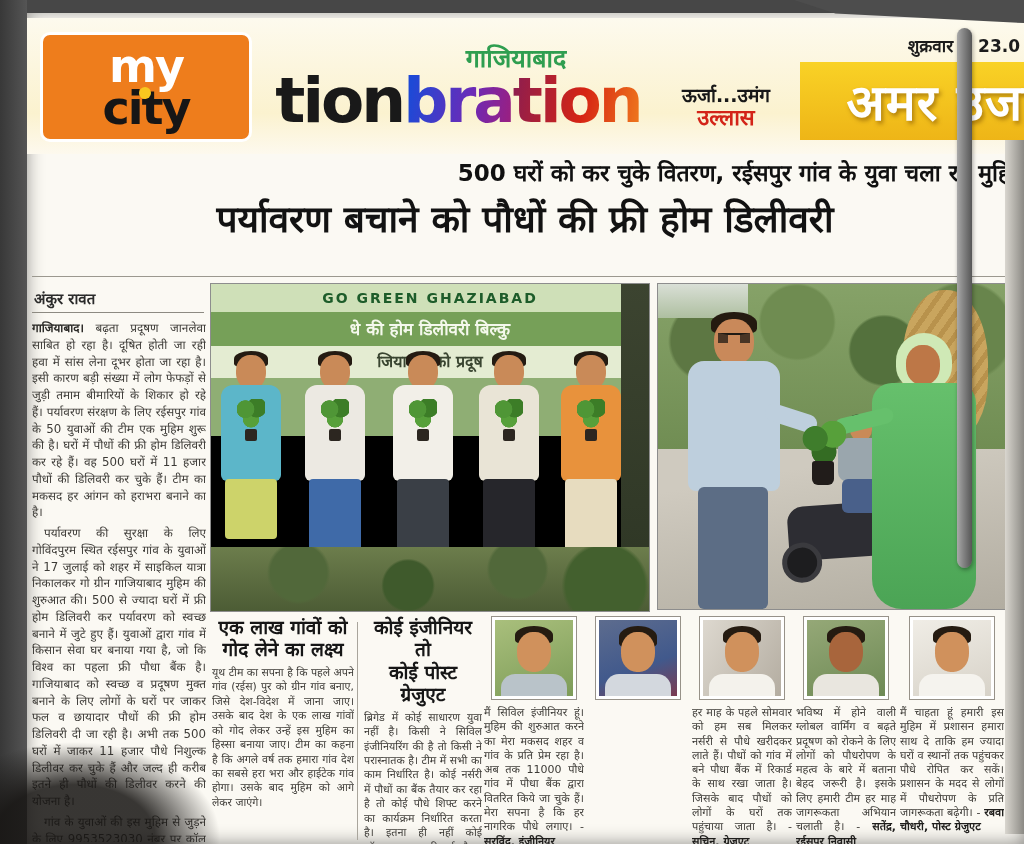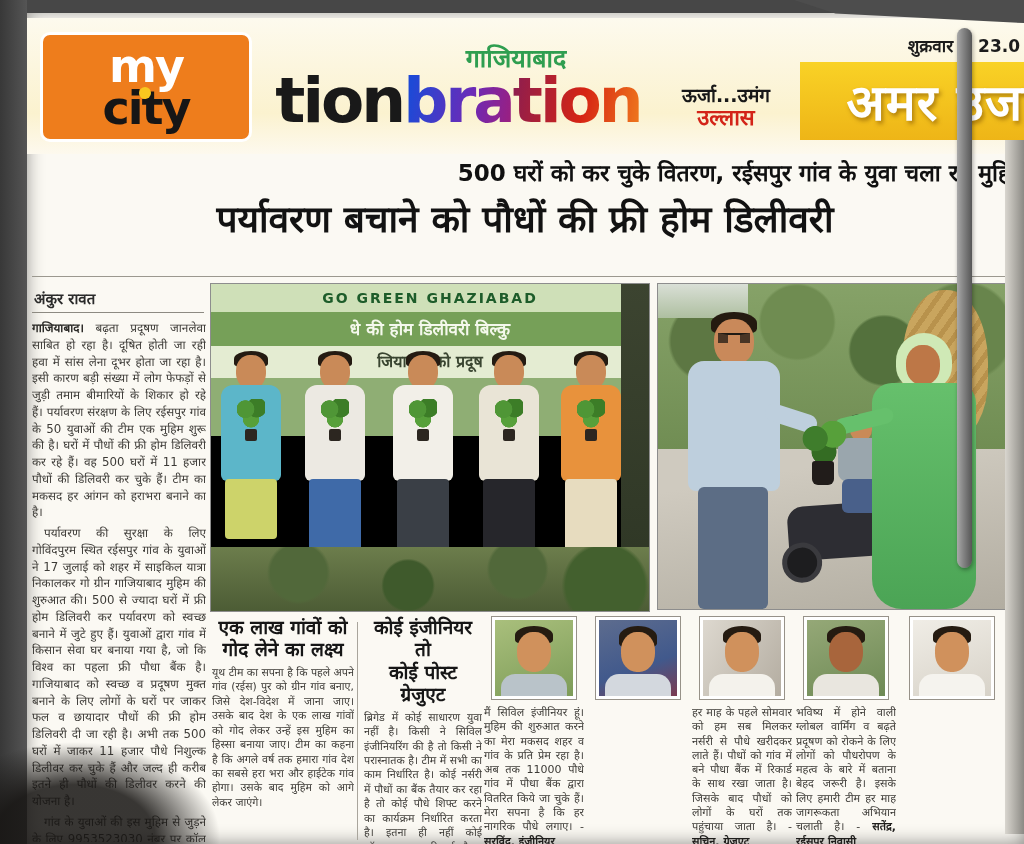--- a/index.html
+++ b/index.html
@@ -342,20 +342,21 @@
     <div class="qtext"><span>भविष्य में होने वाली ग्लोबल वार्मिंग व बढ़ते प्रदूषण को रोकने के लिए लोगों को पौधरोपण के महत्व के बारे में बताना बेहद जरूरी है। इसके लिए हमारी टीम हर माह जागरूकता अभियान चलाती है। -</span> <b>सतेंद्र, रईसपुर निवासी</b></div>
   </div>
   <div class="qcol q5">
     <div class="portrait pt5">
         <div class="pinner">
           <div class="phair"></div>
           <div class="phead"></div>
           <div class="pshould"></div>
         </div>
       </div>
+    <div class="qtext"><span>मैं चाहता हूं हमारी इस मुहिम में प्रशासन हमारा साथ दे ताकि हम ज्यादा घरों व स्थानों तक पहुंचकर पौधे रोपित कर सकें। प्रशासन के मदद से लोगों में पौधरोपण के प्रति जागरूकता बढ़ेगी। -</span> <b>रबवा चौधरी, पोस्ट ग्रेजुएट</b></div>
   </div>
 
 </div>
 
 <div class="bg-top"></div>
 <div class="bg-top-right"></div>
 <div class="bg-left"></div>
 <div class="rod"></div>
 <div class="edge-right"></div>
 <div class="shadow-blob"></div>

